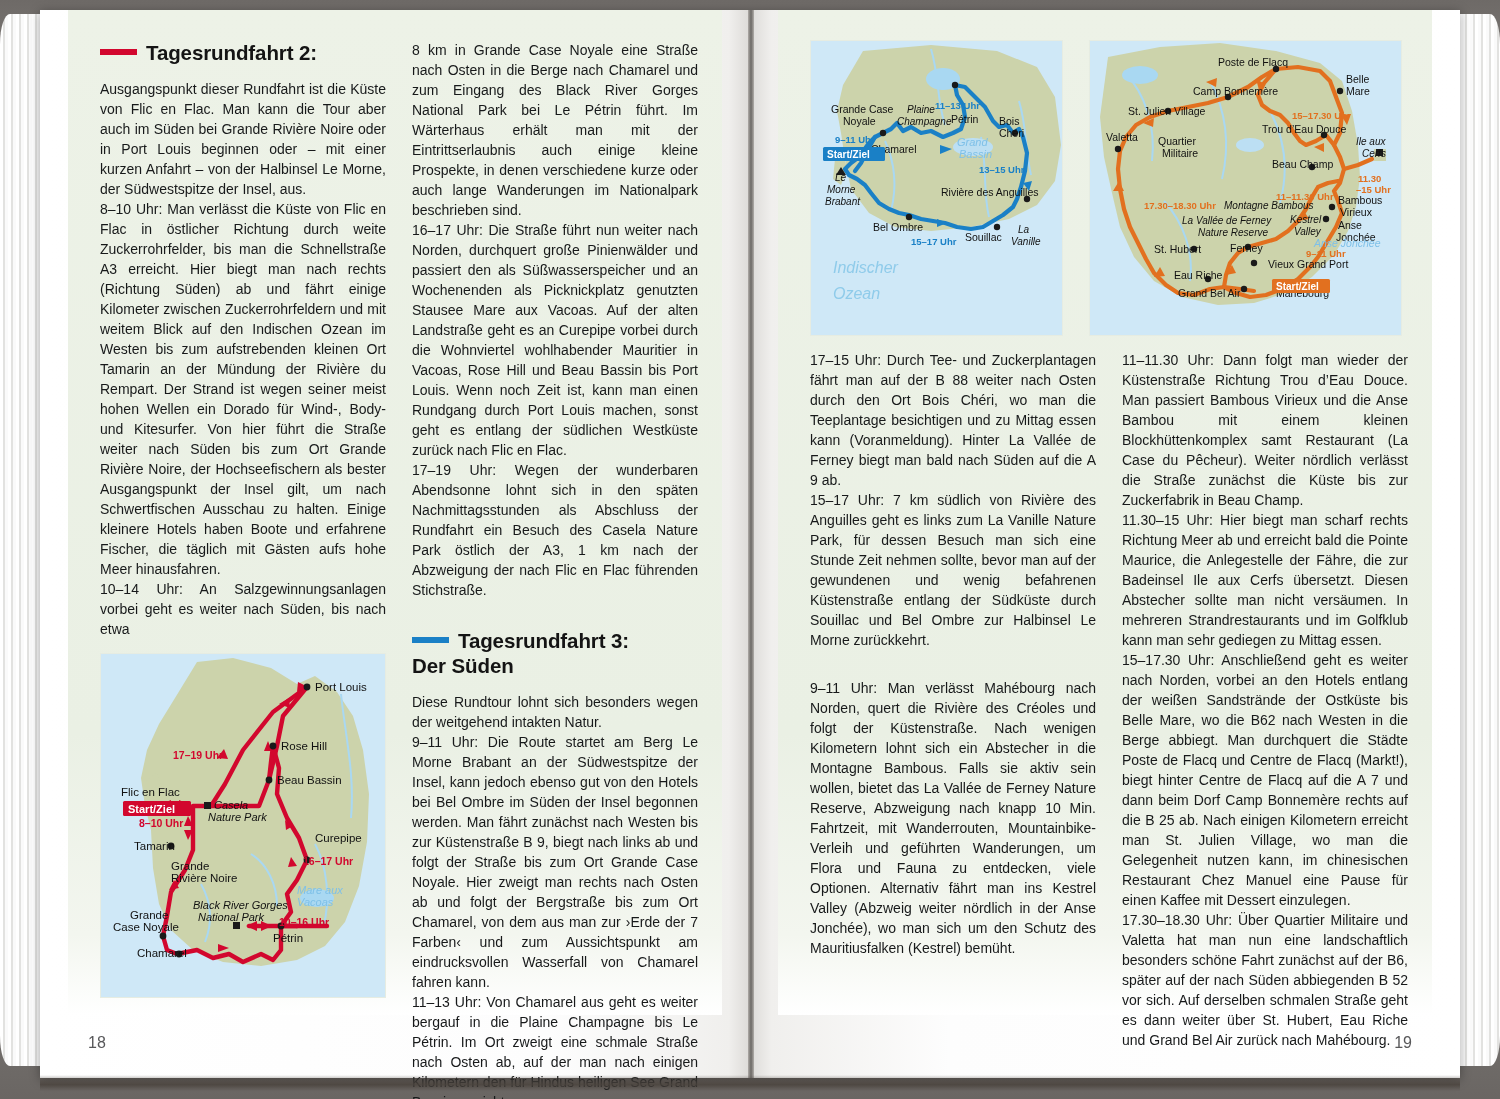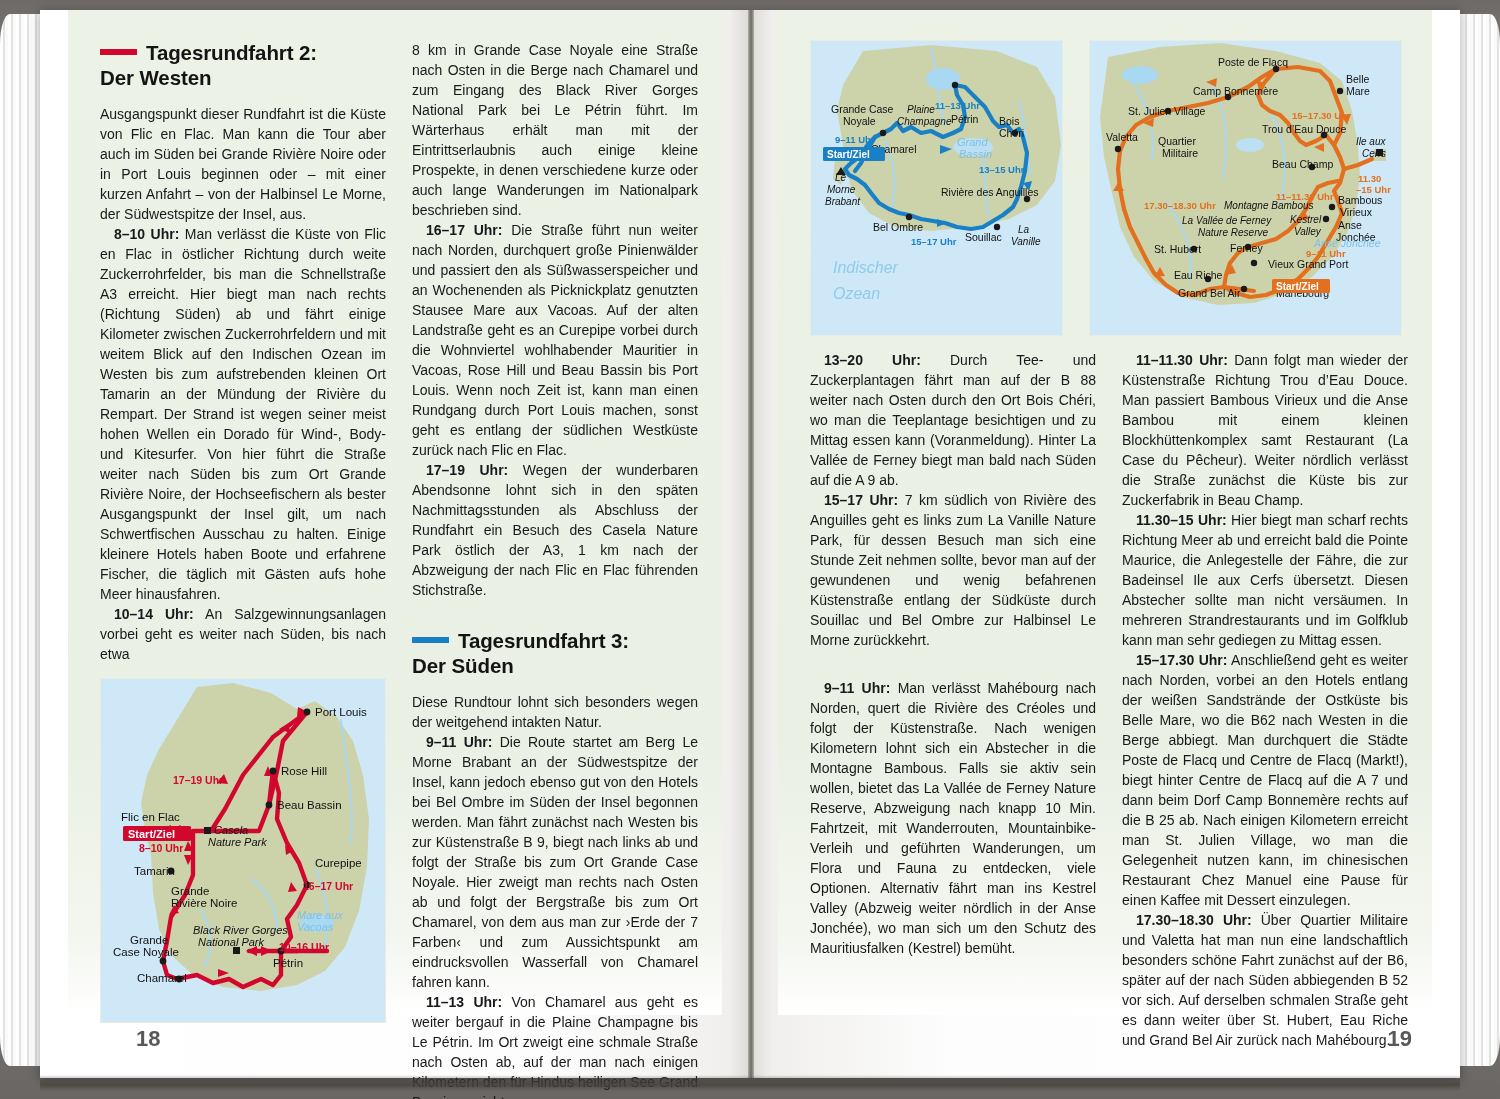--- a/index.html
+++ b/index.html
@@ -82,27 +82,27 @@
   .rule.orange { background: #e2701f; }
 
   p.body {
     margin: 0; padding: 0;
     font-size: 14px; line-height: 20px;
     color: #17191a; text-align: justify;
     hyphens: auto; -webkit-hyphens: auto;
     font-stretch: semi-condensed;
   }
   p.body + p.body { margin-top: 0; }
-  .t { font-weight: 700; margin-left: 14px; }
+  .t { font-weight: 400; }
   .spacer { height: 28px; }
 
   
   .folio {
     position: absolute; bottom: 26px;
-    font-size: 22px; color: #58585a; font-weight: 700; margin-left: 48px;
+    font-size: 16px; color: #58585a; font-weight: 400;
   }
   .leaf.left  .folio { left: 48px; }
   .leaf.right .folio { right: 48px; }
 
   
   .map {
     position: relative; overflow: hidden;
     background: #cfe8f7;
     border: 1px solid #e6ece2;
   }
@@ -126,21 +126,20 @@
   <div class="spread">
 
     <div class="leaf left">
       <div class="tint"></div>
 
       <div class="cols">
 
         <div class="col">
           <h2 class="head">
             <span class="rule red"></span><span>Tagesrundfahrt 2:</span>
-            <span class="l2">Der Westen</span>
           </h2>
 
           <p class="body"><span>Ausgangspunkt dieser Rundfahrt ist die Küste von Flic en Flac. Man kann die Tour aber auch im Süden bei Grande Rivière Noire oder in Port Louis beginnen oder – mit einer kurzen Anfahrt – von der Halbinsel Le Morne, der Südwestspitze der Insel, aus.</span></p>
           <p class="body"><span class="t">8–10 Uhr:</span><span> Man verlässt die Küste von Flic en Flac in östlicher Richtung durch weite Zuckerrohrfelder, bis man die Schnellstraße A3 erreicht. Hier biegt man nach rechts (Richtung Süden) ab und fährt einige Kilometer zwischen Zuckerrohrfeldern und mit weitem Blick auf den Indischen Ozean im Westen bis zum aufstrebenden kleinen Ort Tamarin an der Mündung der Rivière du Rempart. Der Strand ist wegen seiner meist hohen Wellen ein Dorado für Wind-, Body- und Kitesurfer. Von hier führt die Straße weiter nach Süden bis zum Ort Grande Rivière Noire, der Hochseefischern als bester Ausgangspunkt der Insel gilt, um nach Schwertfischen Ausschau zu halten. Einige kleinere Hotels haben Boote und erfahrene Fischer, die täglich mit Gästen aufs hohe Meer hinausfahren.</span></p>
           <p class="body"><span class="t">10–14 Uhr:</span><span> An Salzgewinnungsanlagen vorbei geht es weiter nach Süden, bis nach etwa</span></p>
 
           <div style="margin-top:14px">
             <div class="map map-w">
               <svg width="286" height="345" viewBox="0 0 286 345">
                 <defs>
@@ -466,21 +465,21 @@
 
             <rect x="182" y="238" width="58" height="14" fill="#e2701f" rx="1.5"></rect>
             <text x="186" y="249" style="font-family:'Liberation Sans',sans-serif;font-size:10px;fill:#fff;font-weight:bold">Start/Ziel</text>
           </svg>
         </div>
       </div>
 
       <div class="cols" style="top:340px; height:655px">
 
         <div class="col">
-          <p class="body"><span class="t">13–20 Uhr:</span><span> Durch Tee- und Zuckerplantagen fährt man auf der B 88 weiter nach Osten durch den Ort Bois Chéri, wo man die Teeplantage besichtigen und zu Mittag essen kann (Voranmeldung). Hinter La Vallée de Ferney biegt man bald nach Süden auf die A 9 ab.</span></p>
+          <p class="body"><span class="t">17–15 Uhr:</span><span> Durch Tee- und Zuckerplantagen fährt man auf der B 88 weiter nach Osten durch den Ort Bois Chéri, wo man die Teeplantage besichtigen und zu Mittag essen kann (Voranmeldung). Hinter La Vallée de Ferney biegt man bald nach Süden auf die A 9 ab.</span></p>
           <p class="body"><span class="t">15–17 Uhr:</span><span> 7 km südlich von Rivière des Anguilles geht es links zum La Vanille Nature Park, für dessen Besuch man sich eine Stunde Zeit nehmen sollte, bevor man auf der gewundenen und wenig befahrenen Küstenstraße entlang der Südküste durch Souillac und Bel Ombre zur Halbinsel Le Morne zurückkehrt.</span></p>
 
           <div class="spacer"></div>
 
 
           <p class="body"><span class="t">9–11 Uhr:</span><span> Man verlässt Mahébourg nach Norden, quert die Rivière des Créoles und folgt der Küstenstraße. Nach wenigen Kilometern lohnt sich ein Abstecher in die Montagne Bambous. Falls sie aktiv sein wollen, bietet das La Vallée de Ferney Nature Reserve, Abzweigung nach knapp 10 Min. Fahrtzeit, mit Wanderrouten, Mountainbike-Verleih und geführten Wanderungen, um Flora und Fauna zu entdecken, viele Optionen. Alternativ fährt man ins Kestrel Valley (Abzweig weiter nördlich in der Anse Jonchée), wo man sich um den Schutz des Mauritiusfalken (Kestrel) bemüht.</span></p>
         </div>
 
         <div class="col">
           <p class="body"><span class="t">11–11.30 Uhr:</span><span> Dann folgt man wieder der Küstenstraße Richtung Trou d’Eau Douce. Man passiert Bambous Virieux und die Anse Bambou mit einem kleinen Blockhüttenkomplex samt Restaurant (La Case du Pêcheur). Weiter nördlich verlässt die Straße zunächst die Küste bis zur Zuckerfabrik in Beau Champ.</span></p>

